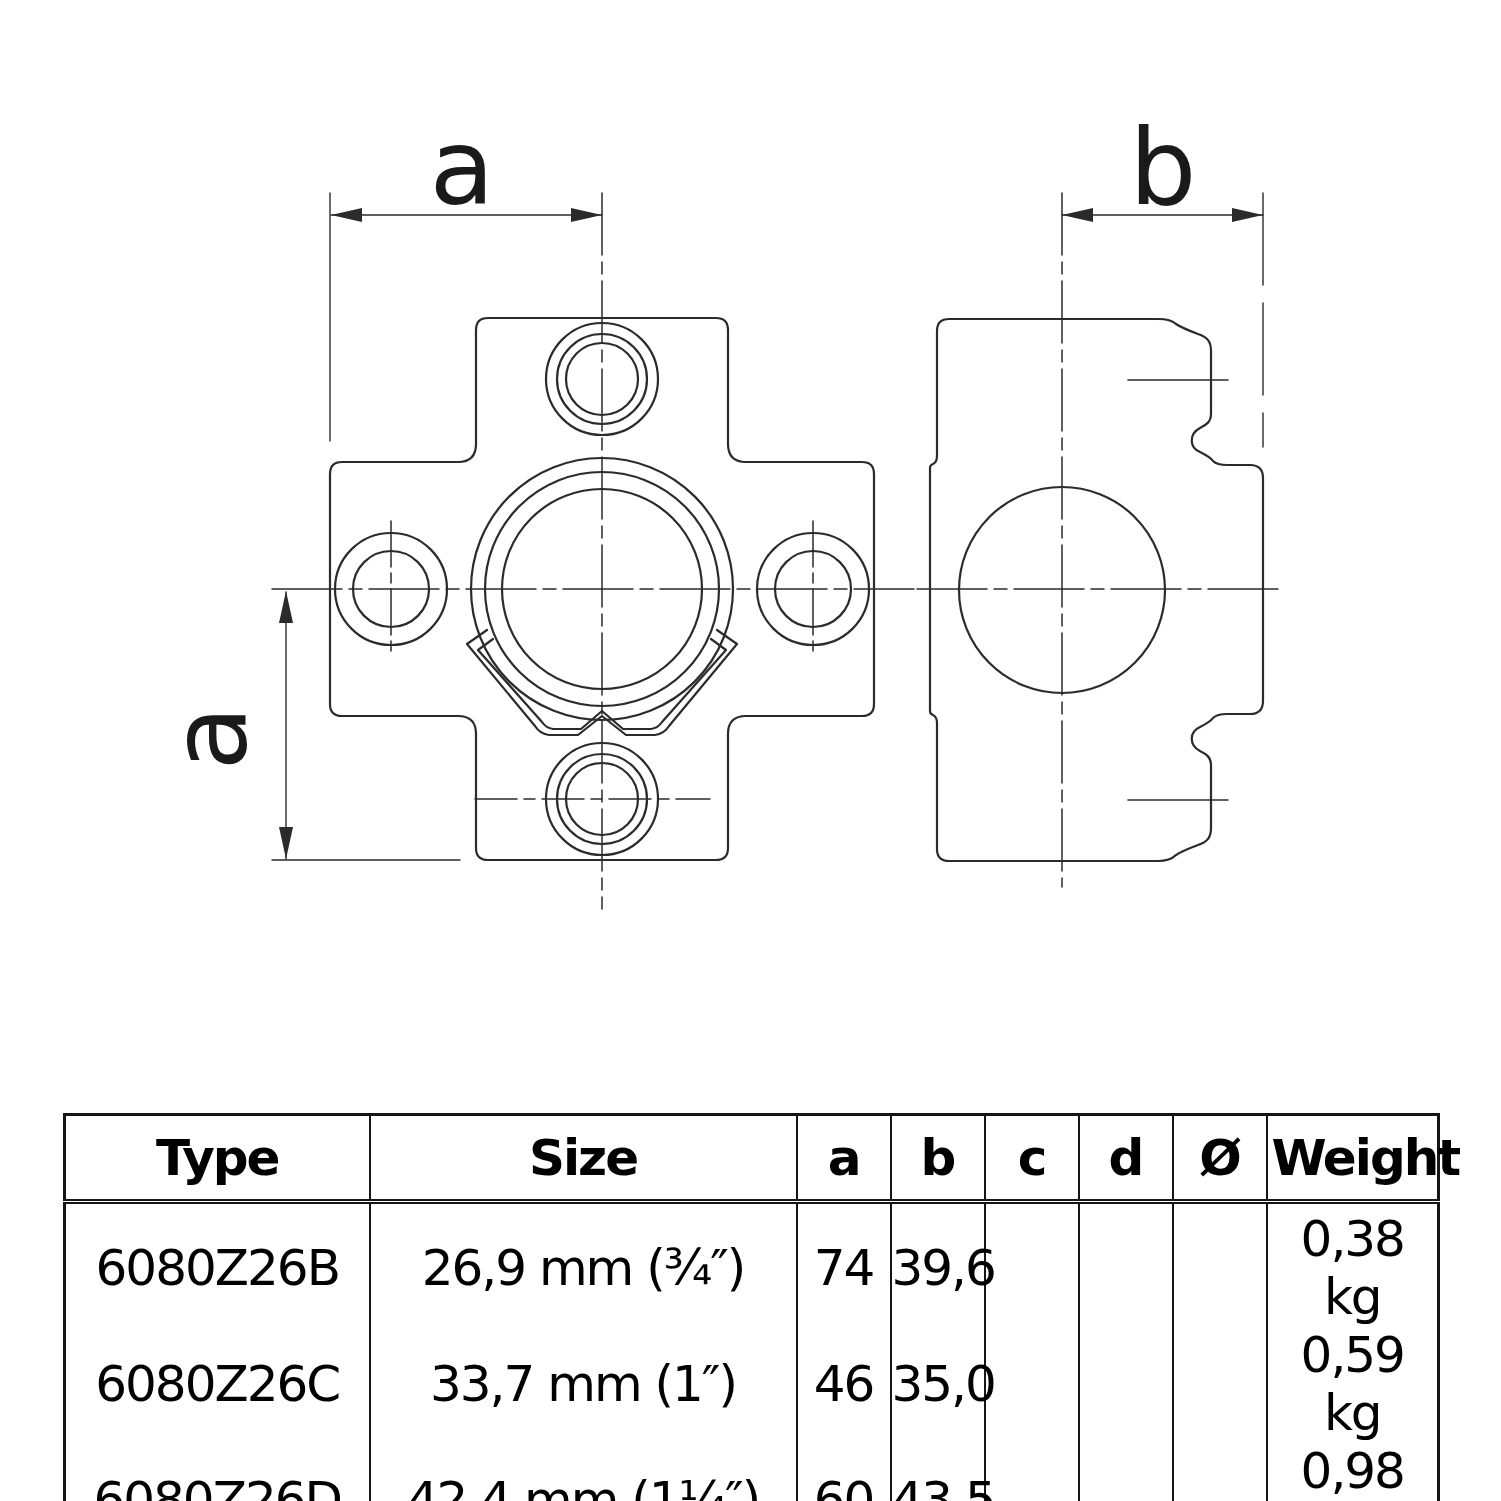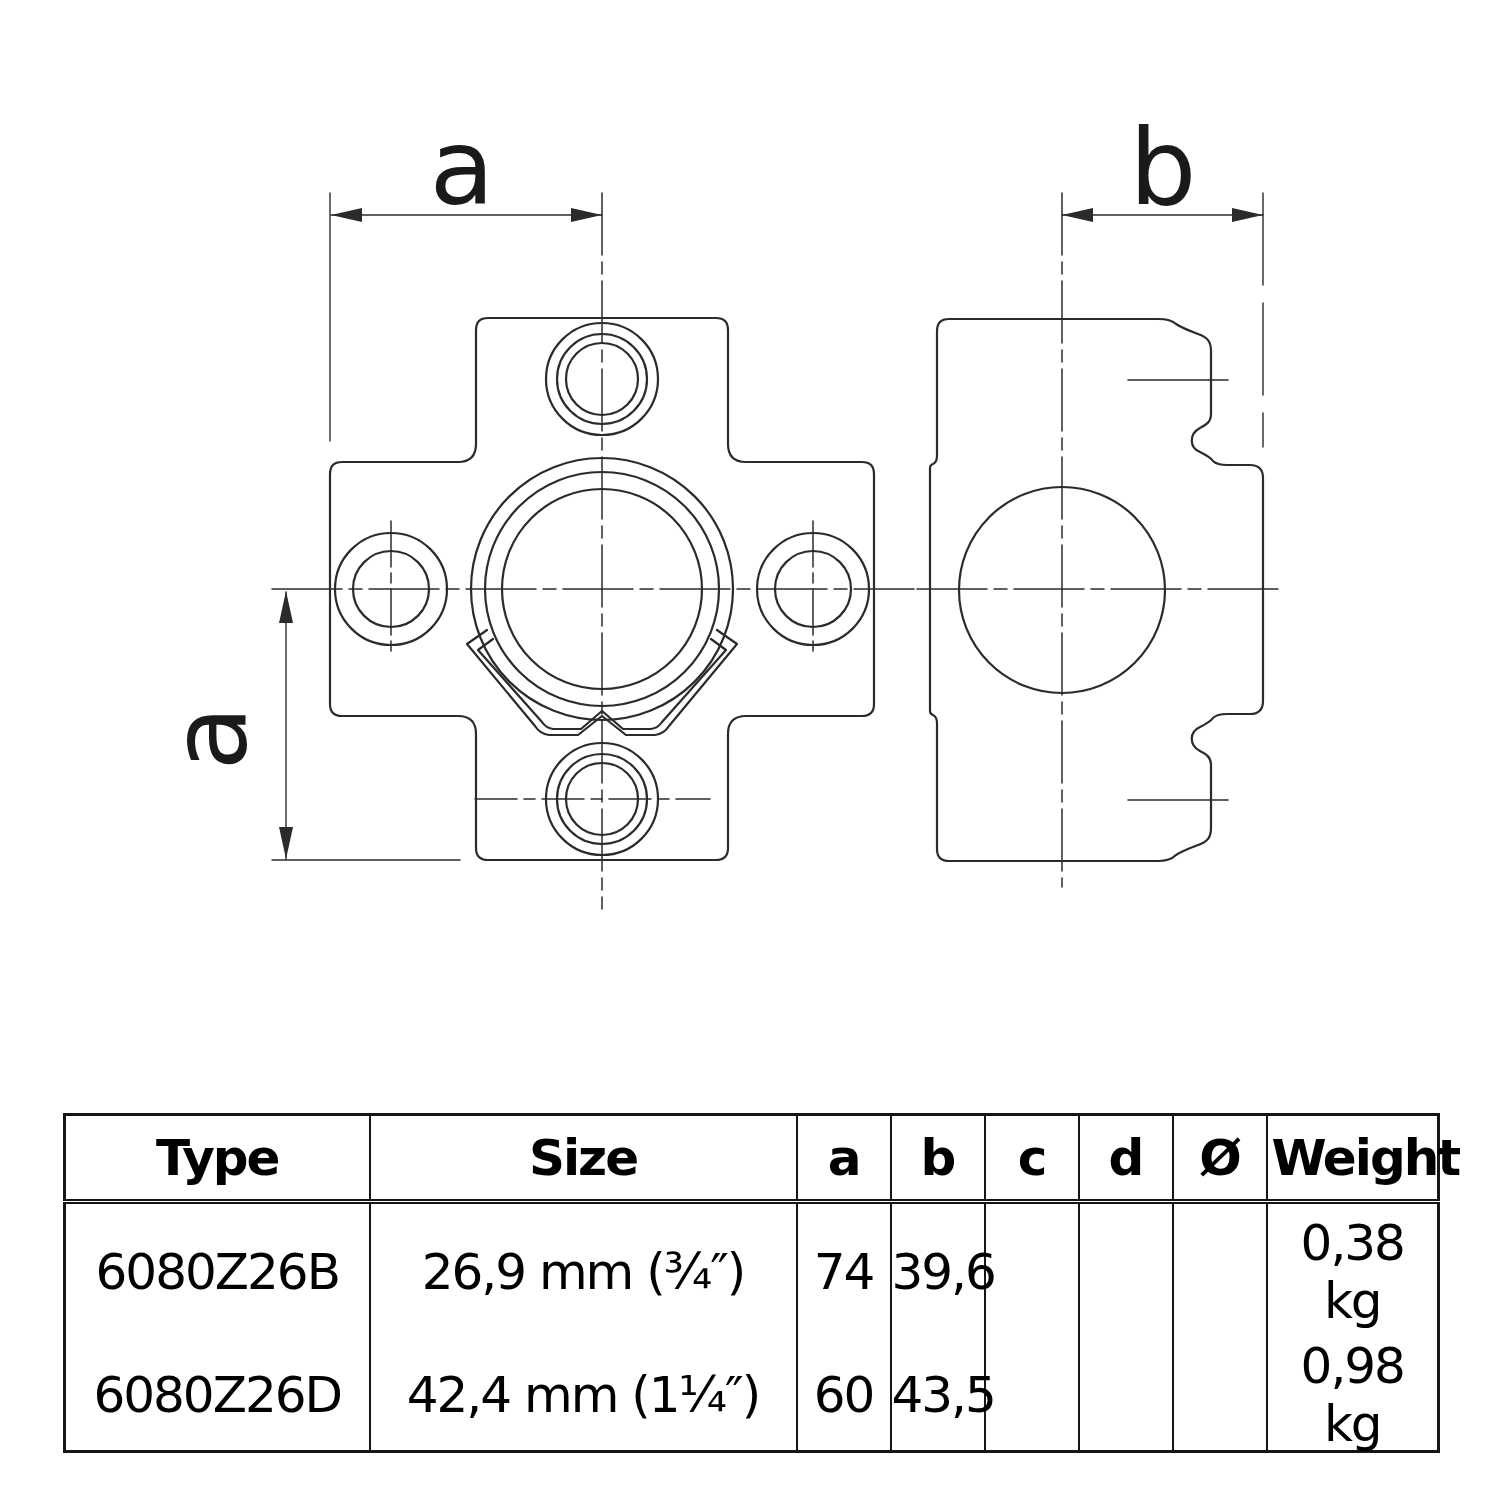--- a/index.html
+++ b/index.html
@@ -152,20 +152,30 @@
         <td><span class="cell-val">6080Z26B</span></td>
         <td class="size-cell"><span class="cell-val">26,9 mm (¾″)</span></td>
         <td><span class="cell-val">74</span></td>
         <td class="b-cell"><span class="cell-val">39,6</span></td>
         <td><span class="cell-val"></span></td>
         <td><span class="cell-val"></span></td>
         <td><span class="cell-val"></span></td>
         <td><span class="cell-val">0,38 kg</span></td>
       </tr>
       <tr>
+        <td><span class="cell-val">6080Z26C</span></td>
+        <td class="size-cell"><span class="cell-val">33,7 mm (1″)</span></td>
+        <td><span class="cell-val">46</span></td>
+        <td class="b-cell"><span class="cell-val">35,0</span></td>
+        <td><span class="cell-val"></span></td>
+        <td><span class="cell-val"></span></td>
+        <td><span class="cell-val"></span></td>
+        <td><span class="cell-val">0,59 kg</span></td>
+      </tr>
+      <tr>
         <td><span class="cell-val">6080Z26D</span></td>
         <td class="size-cell"><span class="cell-val">42,4 mm (1¼″)</span></td>
         <td><span class="cell-val">60</span></td>
         <td class="b-cell"><span class="cell-val">43,5</span></td>
         <td><span class="cell-val"></span></td>
         <td><span class="cell-val"></span></td>
         <td><span class="cell-val"></span></td>
         <td><span class="cell-val">0,98 kg</span></td>
       </tr>
 

